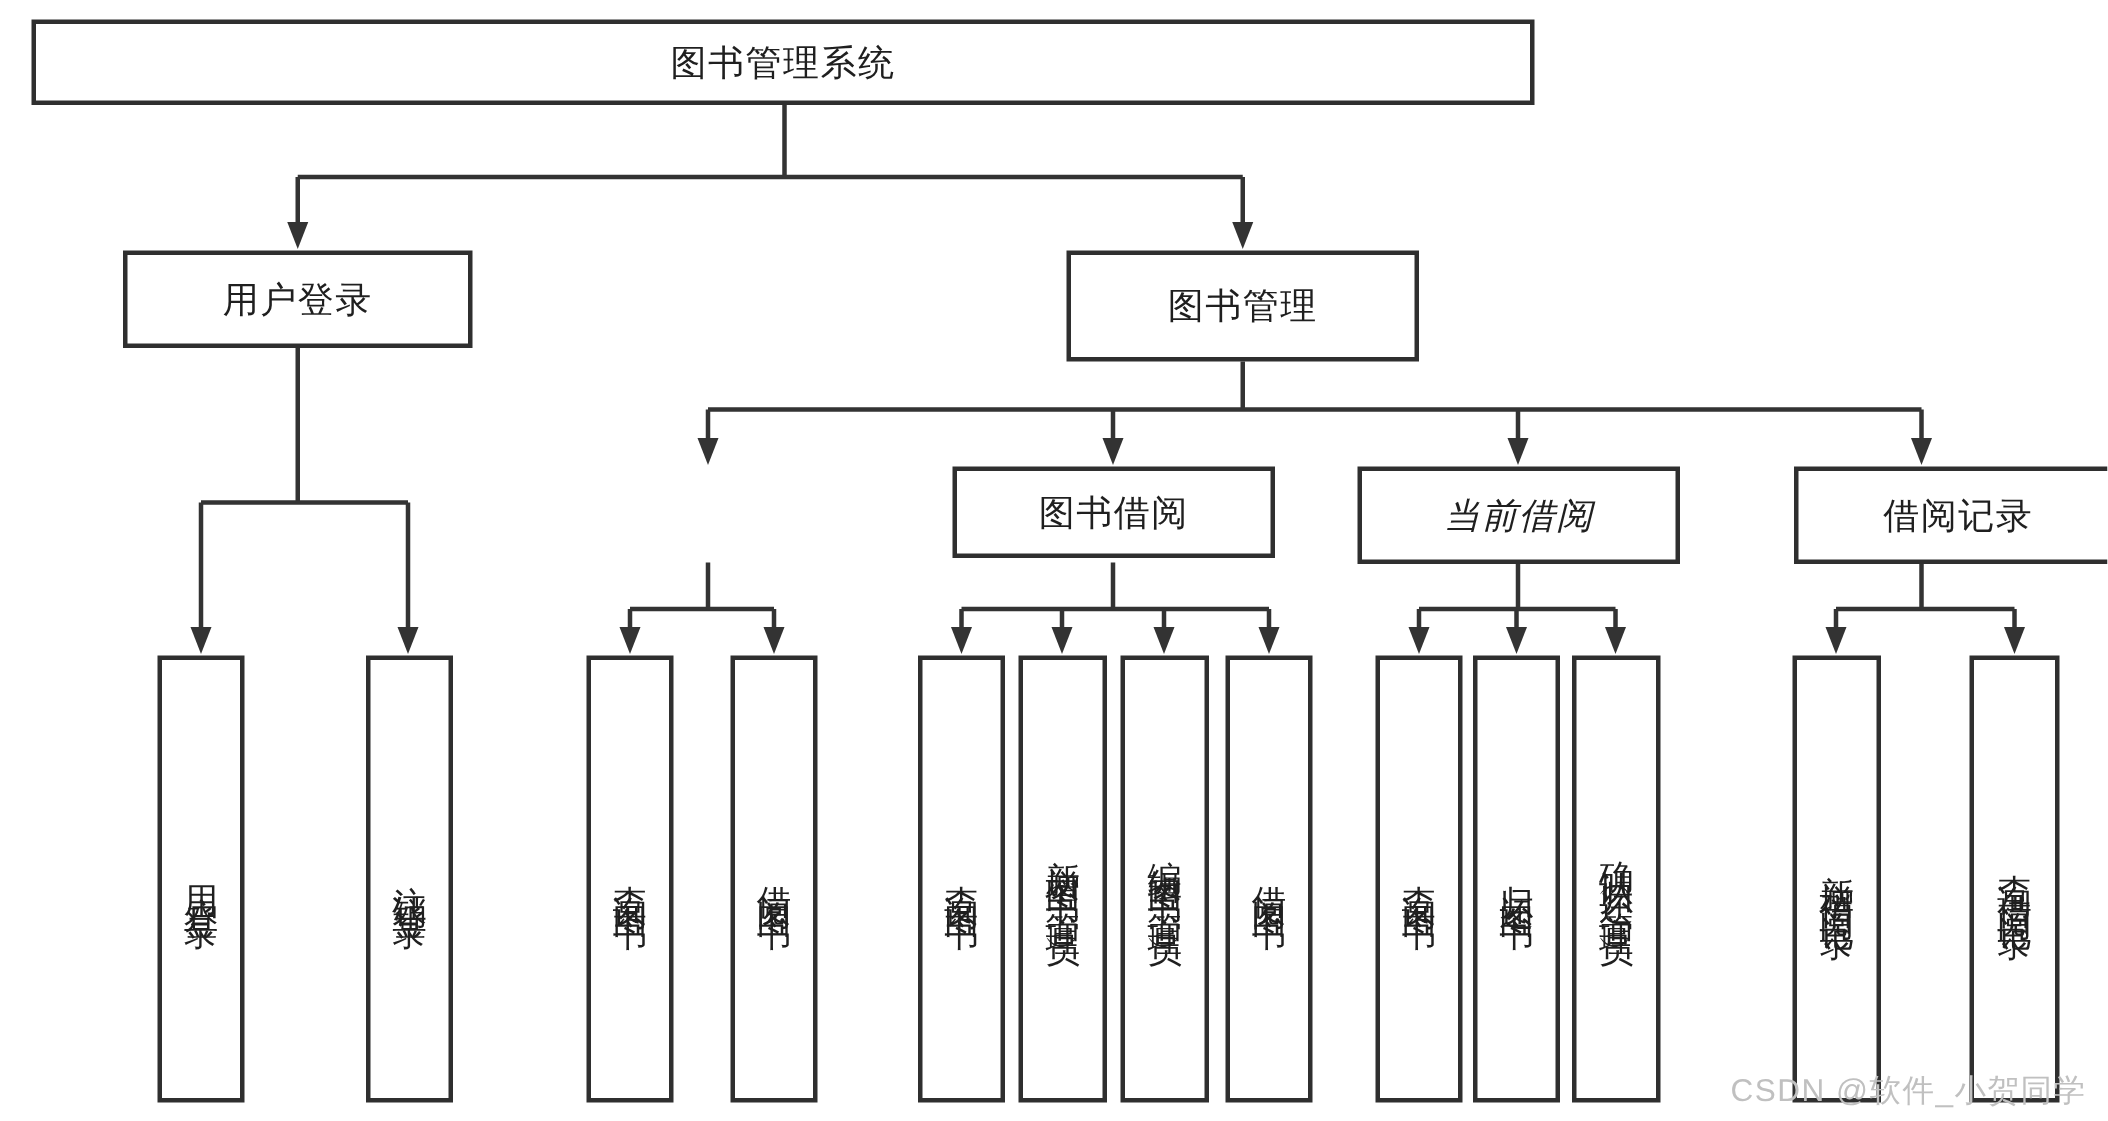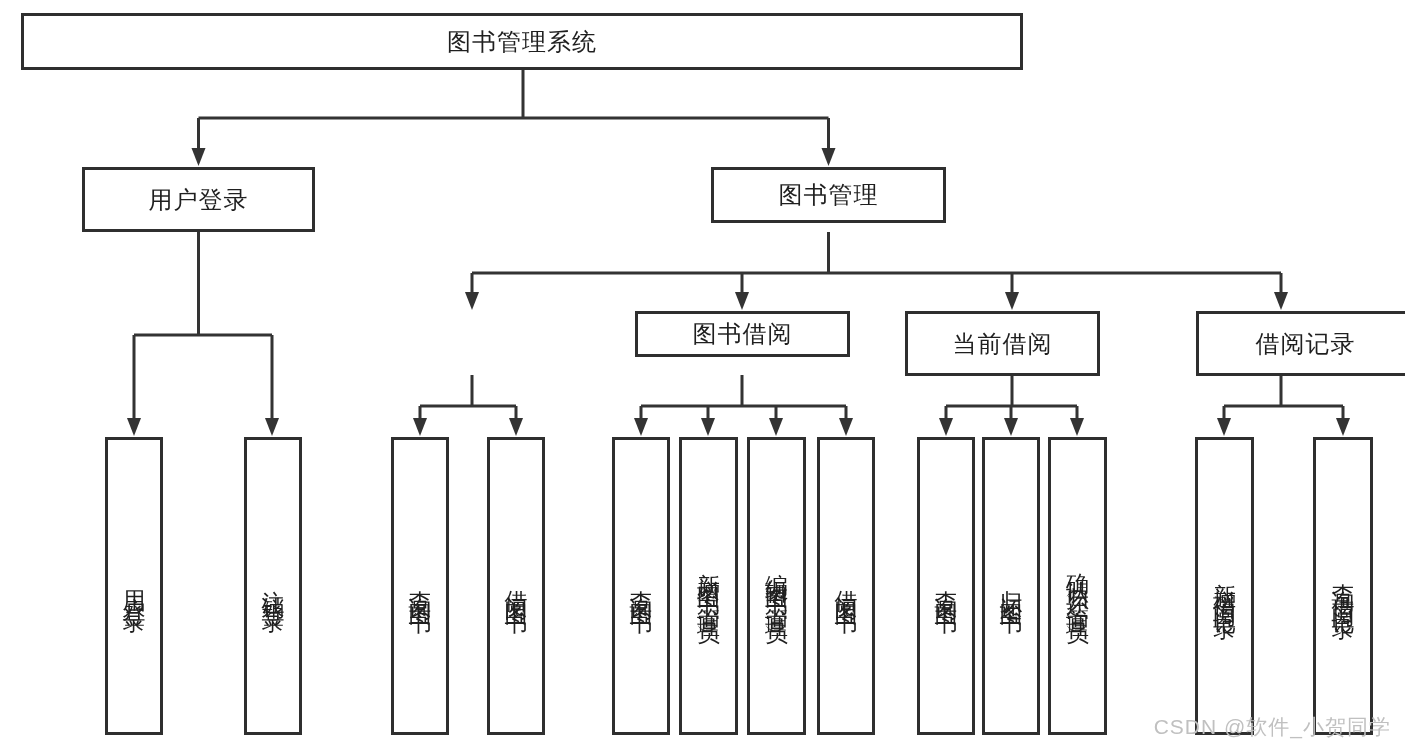--- a/index.html
+++ b/index.html
@@ -87,24 +87,24 @@
       <polygon points="1004,418 1018,418 1011,436"></polygon>
       <polygon points="1070,418 1084,418 1077,436"></polygon>
       <polygon points="1217,418 1231,418 1224,436"></polygon>
       <polygon points="1336,418 1350,418 1343,436"></polygon>
     </g>
   </svg>
 
   <div class="node h" style="left:21px; top:13px; width:1002px; height:57px;">图书管理系统</div>
 
   <div class="node h" style="left:82px; top:167px; width:233px; height:65px;">用户登录</div>
-  <div class="node h" style="left:711px; top:167px; width:235px; height:56px;">图书管理</div>
+  <div class="node h" style="left:711px; top:167px; width:235px; height:74px;">图书管理</div>
 
-  <div class="node h" style="left:635px; top:311px; width:215px; height:46px;">图书借阅</div>
-  <div class="node h" style="left:905px; top:311px; width:195px; height:65px;">当前借阅</div>
+  <div class="node h" style="left:635px; top:311px; width:215px; height:61px;">图书借阅</div>
+  <div class="node h" style="left:905px; top:311px; width:215px; height:65px;font-style:italic;">当前借阅</div>
   <div class="node h" style="left:1172px; top:311px; width:219px; height:65px;margin-left:24px;">借阅记录</div>
 
   <div class="node v" style="left:105px; top:437px; width:58px; height:298px;">用户登录</div>
   <div class="node v" style="left:244px; top:437px; width:58px; height:298px;">注销登录</div>
 
   <div class="node v" style="left:391px; top:437px; width:58px; height:298px;">查询图书</div>
   <div class="node v" style="left:487px; top:437px; width:58px; height:298px;">借阅图书</div>
 
   <div class="node v" style="left:612px; top:437px; width:58px; height:298px;">查询图书</div>
   <div class="node v" style="left:679px; top:437px; width:59px; height:298px;">新增图书（管理员）</div>

